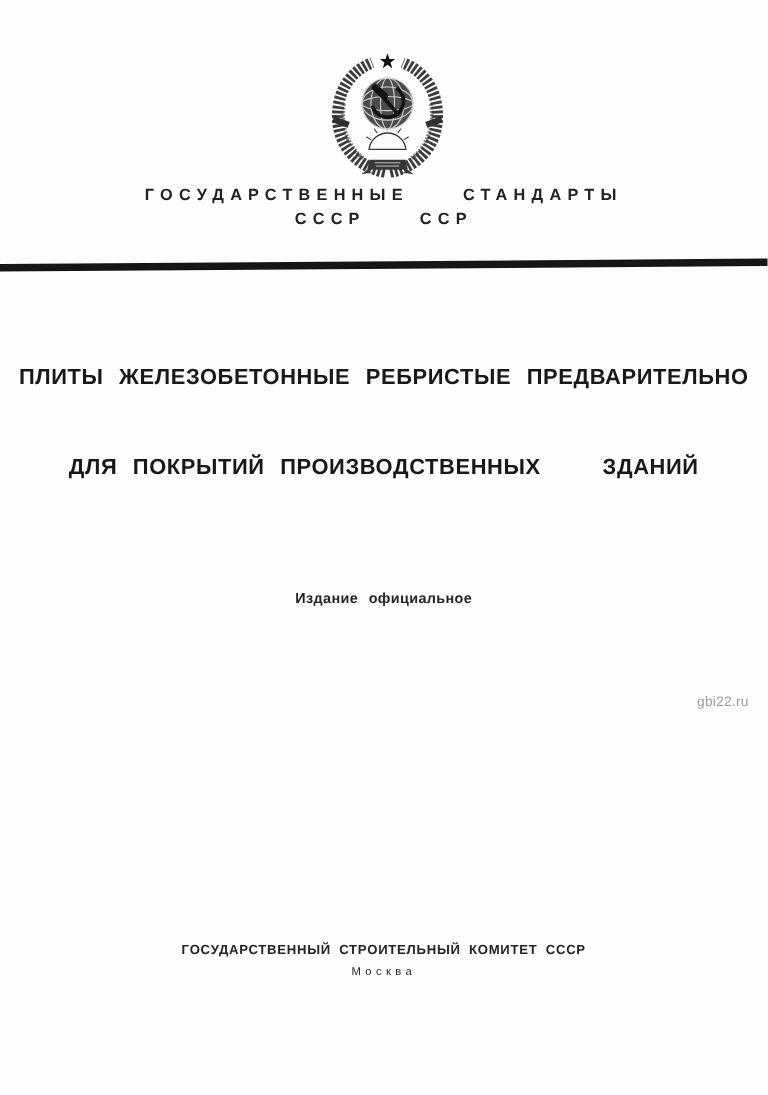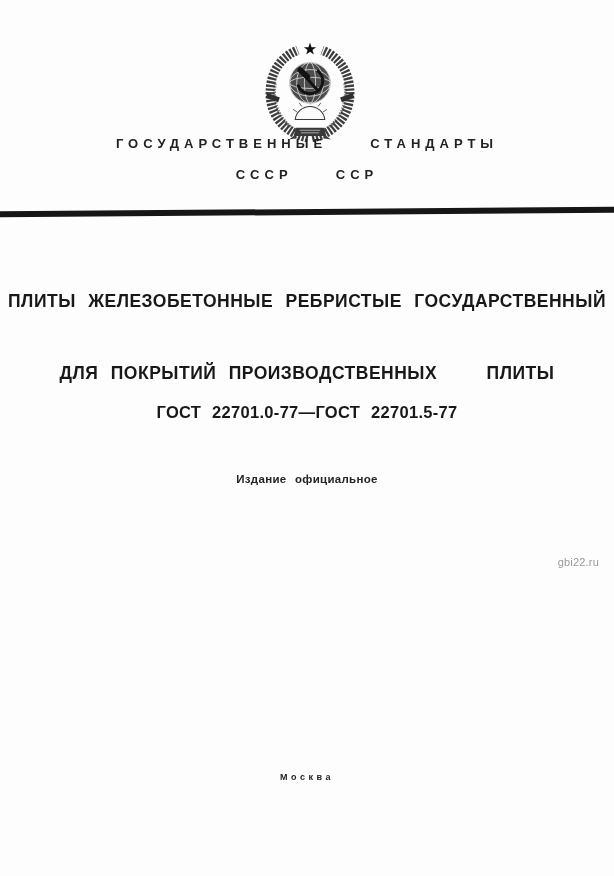--- a/index.html
+++ b/index.html
@@ -12,21 +12,21 @@
     color:#1c1c1c;
   }
   .abs{position:absolute;left:0;width:100%;text-align:center;}
   .emblem-wrap{
     position:absolute;left:259px;top:40px;width:102px;height:102px;
   }
   .header-line{
     font-weight:700;font-size:13px;letter-spacing:5px;word-spacing:13px;
     color:#222;white-space:pre-wrap;
   }
-  .header-line-1{top:136px;}
+  .header-line-1{top:148px;}
   .header-line-2{top:167px;}
   .rule{
     position:absolute;left:-2px;top:209px;width:620px;height:6px;
     background:#161616;transform:rotate(-0.4deg);border-radius:1px;
   }
   .title-line{
     font-weight:700;font-size:17.5px;letter-spacing:0.5px;word-spacing:7px;
     color:#181818;white-space:pre-wrap;
   }
   .title-line-1{top:291px;}
@@ -42,21 +42,21 @@
   }
   .watermark{
     position:absolute;top:556px;right:15px;
     font-weight:400;font-size:11px;color:#9a9a9a;letter-spacing:0.2px;
   }
   .footer-publisher{
     top:754px;font-weight:700;font-size:10.5px;letter-spacing:0.6px;
     word-spacing:3px;color:#242424;
   }
   .footer-city{
-    top:772px;font-weight:700;font-size:9px;letter-spacing:3.5px;color:#242424;
+    top:772px;font-weight:400;font-size:9px;letter-spacing:3.5px;color:#242424;
   }
 </style>
 </head>
 <body>
 
 <div class="page">
 
   <div class="emblem-wrap">
     <svg viewBox="0 0 100 100" width="102" height="102" aria-hidden="true">
 
@@ -106,24 +106,24 @@
         <path d="M41,91 L59,91"></path>
       </g>
     </svg>
   </div>
 
   <div class="abs header-line header-line-1">ГОСУДАРСТВЕННЫЕ  СТАНДАРТЫ</div>
   <div class="abs header-line header-line-2">СССР  ССР</div>
 
   <div class="rule"></div>
 
-  <div class="abs title-line title-line-1">ПЛИТЫ ЖЕЛЕЗОБЕТОННЫЕ РЕБРИСТЫЕ ГОСУДАРСТВЕННЫЙ</div>
-  <div class="abs title-line title-line-3">ДЛЯ ПОКРЫТИЙ ПРОИЗВОДСТВЕННЫХ    ПЛИТЫ</div>
+  <div class="abs title-line title-line-1">ПЛИТЫ ЖЕЛЕЗОБЕТОННЫЕ РЕБРИСТЫЕ ПРЕДВАРИТЕЛЬНО</div>
+  <div class="abs title-line title-line-3">ДЛЯ ПОКРЫТИЙ ПРОИЗВОДСТВЕННЫХ    ЗДАНИЙ</div>
 
-  <div class="abs designation">ГОСТ 22701.0-77—ГОСТ 22701.5-77</div>
 
   <div class="abs edition-note">Издание официальное</div>
 
   <div class="watermark">gbi22.ru</div>
 
+  <div class="abs footer-publisher">ГОСУДАРСТВЕННЫЙ СТРОИТЕЛЬНЫЙ КОМИТЕТ СССР</div>
   <div class="abs footer-city">Москва</div>
 
 </div>
 
 </body></html>

